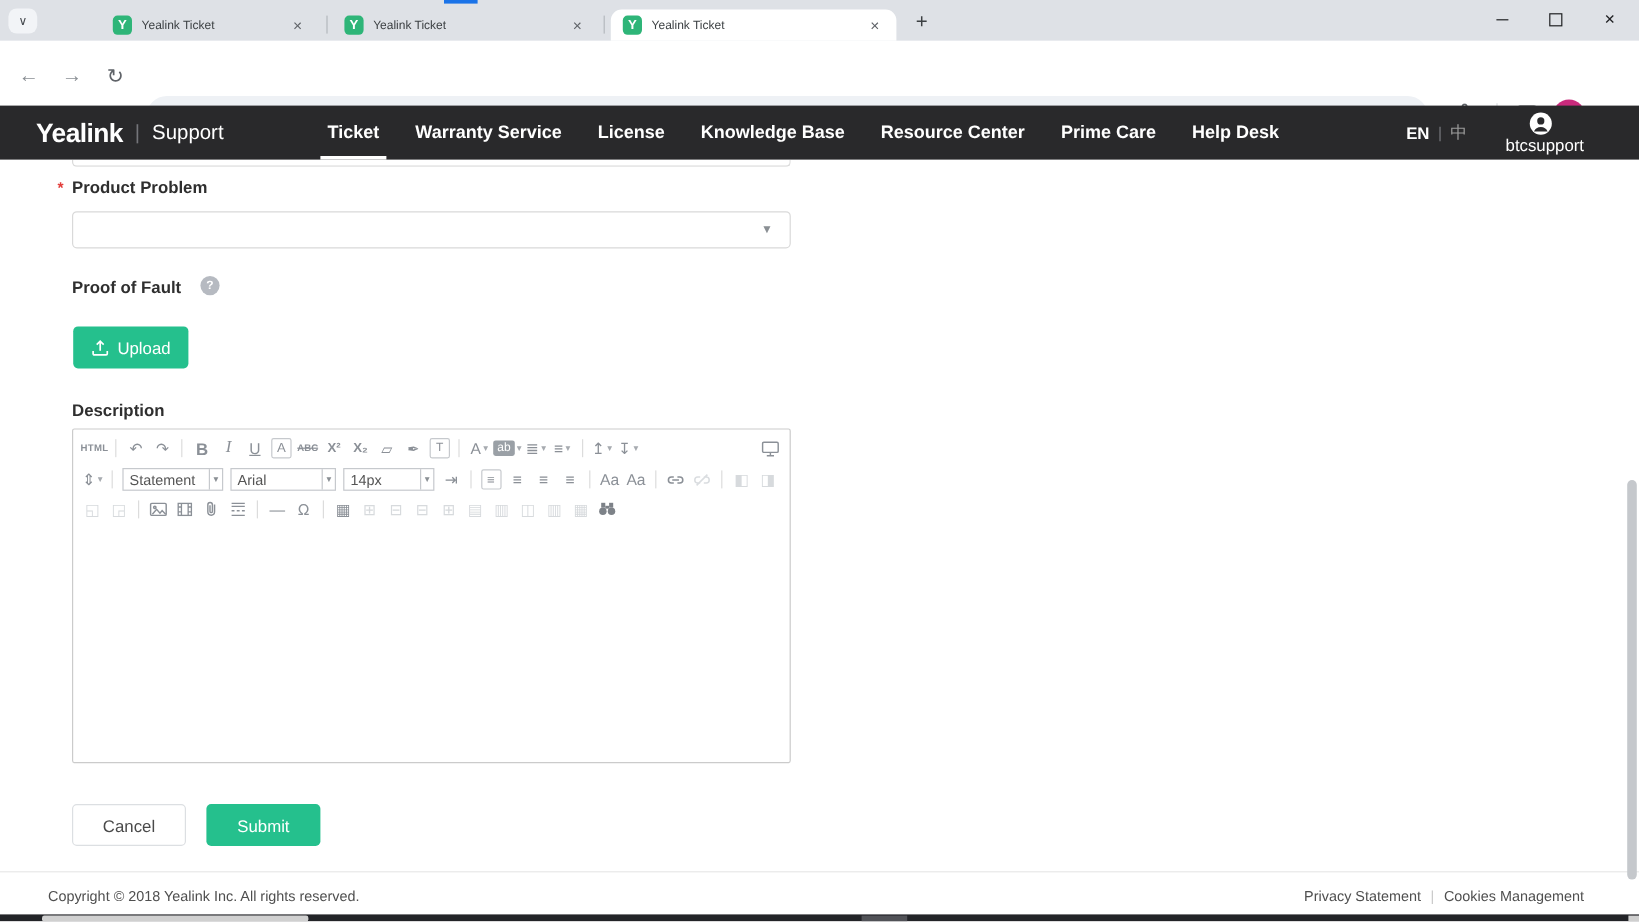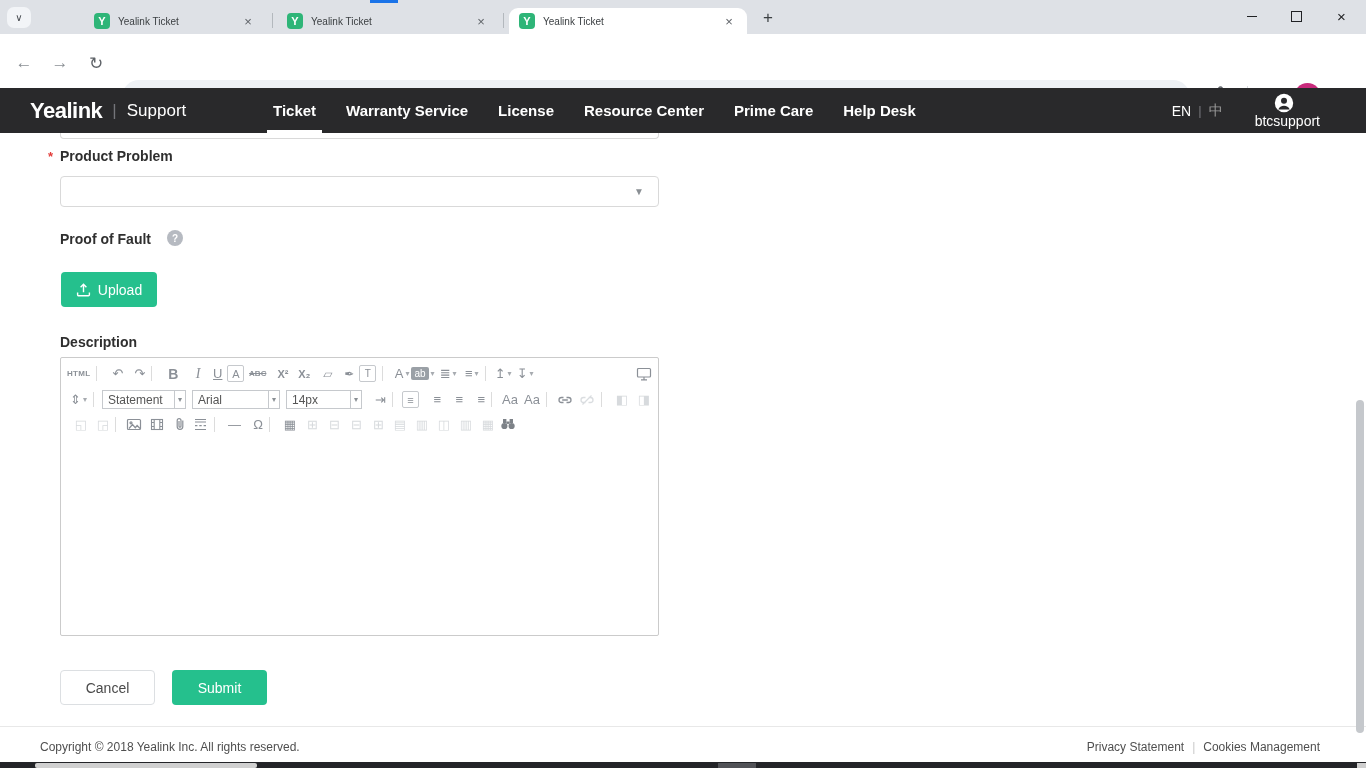--- a/index.html
+++ b/index.html
@@ -40,21 +40,21 @@
   
   .sitenav{position:absolute;left:0;top:88px;width:1366px;height:45px;background:#29292b;color:#fff;}
   .brand{position:absolute;left:30px;top:0;height:45px;display:flex;align-items:center;}
   .brandlogo{font-size:22px;font-weight:800;letter-spacing:-0.5px;}
   .branddiv{color:#74757a;font-weight:300;margin:0 10px;font-size:17px;}
   .brandsec{font-size:17px;font-weight:500;}
   .menu{position:absolute;left:273px;top:0;height:45px;display:flex;gap:30px;}
   .navitem{height:45px;display:flex;align-items:center;font-size:15px;font-weight:600;position:relative;white-space:nowrap;}
   .navitem.active::after{content:"";position:absolute;left:-6px;right:-6px;bottom:0;height:3px;background:#fff;}
   .navright{position:absolute;right:46px;top:0;height:45px;display:flex;align-items:center;}
-  .lang-en{font-size:14px;font-weight:400;}
+  .lang-en{font-size:14px;font-weight:700;}
   .langdiv{color:#74757a;margin:0 7px;font-size:13px;}
   .lang-zh{font-size:14px;color:#9b9b9b;}
   .userwrap{display:flex;align-items:center;margin-left:26px;flex-direction:column;}
   .username{font-size:14px;margin-left:6px;}
 
   
   .partialfield{position:absolute;left:60px;top:133px;width:597px;height:5px;border:1px solid #d9d9d9;border-top:none;
     border-radius:0 0 4px 4px;}
   .flabel{position:absolute;font-size:14px;font-weight:bold;color:#2f2f2f;}
   .req{position:absolute;left:48px;top:149px;color:#e23c39;font-size:13px;font-weight:bold;}
@@ -69,21 +69,21 @@
   .btn-cancel{left:60px;top:670px;width:95px;background:#fff;border:1px solid #dcdfe2;color:#4a4a4a;}
   .btn-submit{left:172px;top:670px;width:95px;background:#25c08d;color:#fff;}
 
   
   .editor{position:absolute;left:60px;top:357px;width:599px;height:279px;border:1px solid #cbcbcb;border-radius:2px;
     box-sizing:border-box;background:#fff;}
   .edrow{display:flex;align-items:center;padding:0 5px;overflow:hidden;}
   .edrow1{height:27px;padding-top:2px;}
   .edrow2{height:25px;}
   .edrow3{height:24px;}
-  .tb{min-width:20px;height:18px;display:inline-flex;align-items:center;justify-content:flex-end;color:#8b9097;
+  .tb{min-width:20px;height:18px;display:inline-flex;align-items:center;justify-content:center;color:#8b9097;
     font-size:13px;margin:0 1px;flex:0 0 auto;}
   .tb span{display:inline-flex;align-items:center;justify-content:center;}
   .tsep{width:1px;height:15px;background:#dcdcdc;margin:0 5px;flex:0 0 1px;}
   .tgap{flex:1;}
   .tinytxt{font-size:8px;letter-spacing:0.3px;font-weight:bold;}
   .bb{font-weight:bold;font-size:14px;}
   .ii{font-style:italic;font-family:"Liberation Serif",serif;font-size:14px;}
   .uu{text-decoration:underline;}
   .boxg{border:1px solid #c6c9cd;border-radius:2px;min-width:15px;height:15px;font-size:11px;}
   .tinyT{font-size:10px;}
@@ -190,20 +190,21 @@
   <div class="sitenav">
     <div class="brand">
       <span class="brandlogo">Yealink</span>
       <span class="branddiv">|</span>
       <span class="brandsec">Support</span>
     </div>
     <div class="menu">
       <span class="navitem active">Ticket</span>
       <span class="navitem">Warranty Service</span>
       <span class="navitem">License</span>
+      <span class="navitem">Knowledge Base</span>
       <span class="navitem">Resource Center</span>
       <span class="navitem">Prime Care</span>
       <span class="navitem">Help Desk</span>
     </div>
     <div class="navright">
       <span class="lang-en">EN</span>
       <span class="langdiv">|</span>
       <span class="lang-zh">中</span>
       <span class="userwrap">
         <span style="display:flex;">

